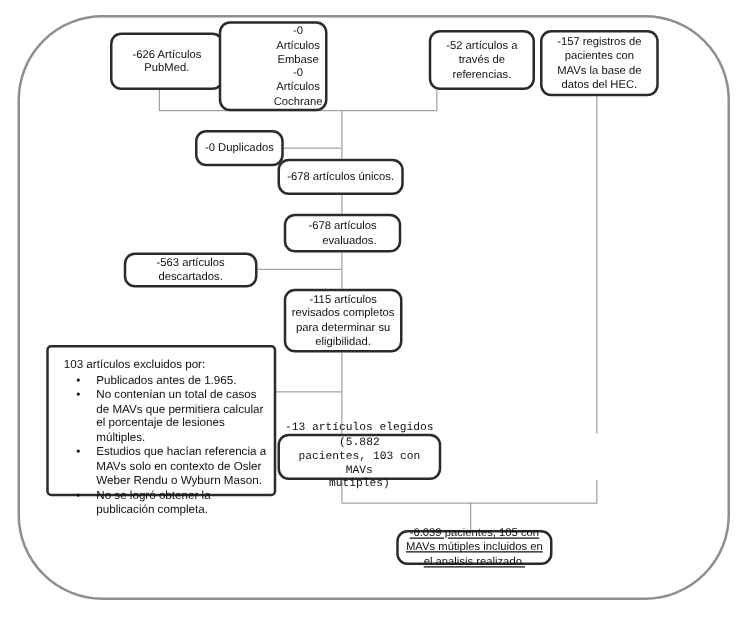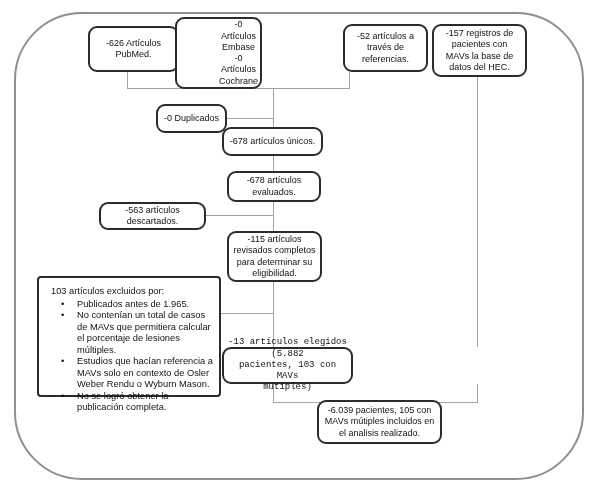--- a/index.html
+++ b/index.html
@@ -115,21 +115,21 @@
 
   <div class="node" style="left:432px; top:24px; width:95px; height:53px;">-157 registros de
 pacientes con
 MAVs la base de
 datos del HEC.</div>
 
   <div class="node" style="left:131px; top:104px; width:71px; height:29px;margin-left:25px;">-0 Duplicados</div>
 
   <div class="node" style="left:222px; top:127px; width:101px; height:29px;">-678 artículos únicos.</div>
 
-  <div class="node" style="left:227px; top:171px; width:94px; height:31px;">-678 artículos
+  <div class="node" style="left:227px; top:171px; width:94px; height:31px;text-align:right;">-678 artículos
 evaluados.</div>
 
   <div class="node" style="left:99px; top:202px; width:107px; height:28px;">-563 artículos
 descartados.</div>
 
   <div class="node" style="left:227px; top:231px; width:95px; height:51px;">-115 artículos
 revisados completos
 para determinar su
 eligibilidad.</div>
 
@@ -141,17 +141,17 @@
       <li>Estudios que hacían referencia a MAVs solo en contexto de Osler Weber Rendu o Wyburn Mason.</li>
       <li>No se logró obtener la publicación completa.</li>
     </ul>
   </div>
 
   <div class="node" style="left:222px; top:347px; width:131px; height:37px;font-family:Liberation Mono, monospace;">-13 artículos elegidos (5.882
 pacientes, 103 con MAVs
 mútiples)</div>
 
 
-  <div class="node" style="left:317px; top:400px; width:125px; height:44px;">-6.039 pacientes, 105 con
+  <div class="node" style="left:317px; top:424px; width:125px; height:28px;text-decoration:underline;">-6.039 pacientes, 105 con
 MAVs mútiples incluidos en
 el analisis realizado.</div>
 
 </div>
 
 </body></html>

